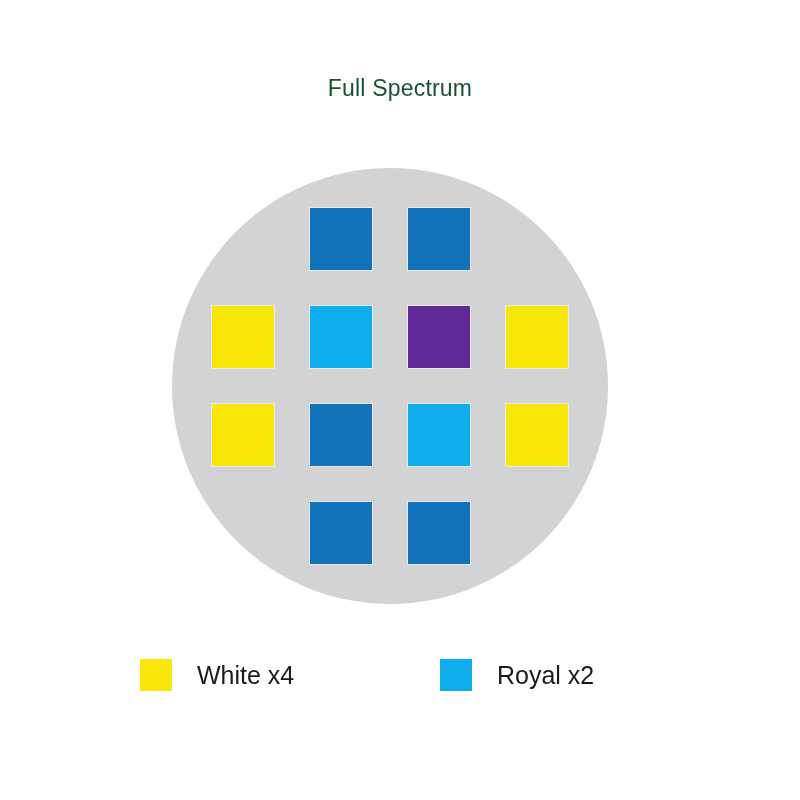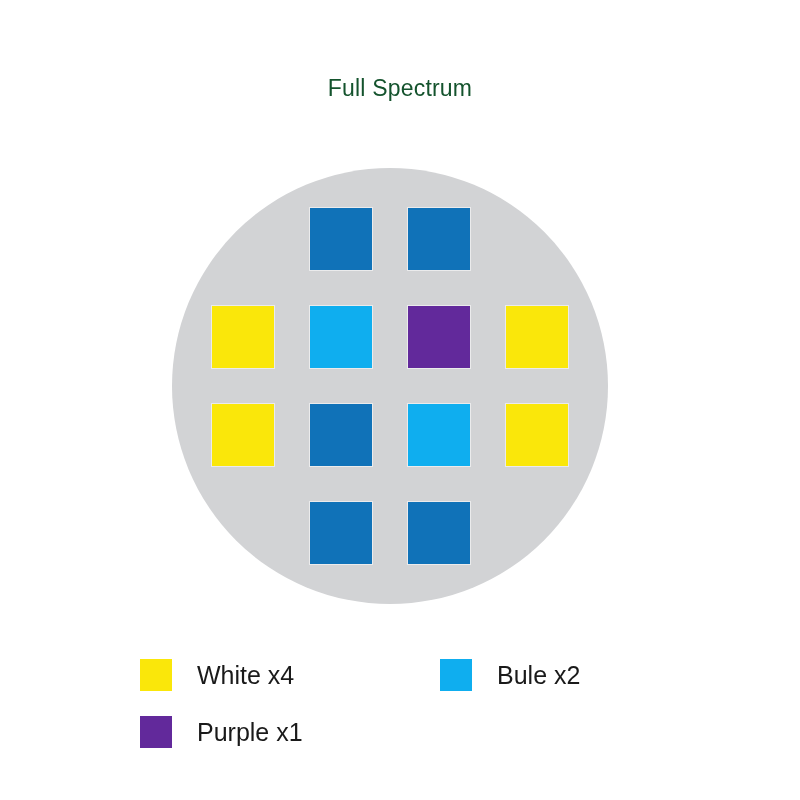--- a/index.html
+++ b/index.html
@@ -116,21 +116,17 @@
       </div>
   </div>
 
   <div id="legend">
       <div class="legend-item">
         <span class="legend-swatch" style="background: rgb(250, 231, 10);"></span>
         <span class="legend-label">White x4</span>
       </div>
       <div class="legend-item">
         <span class="legend-swatch" style="background: rgb(15, 174, 239);"></span>
-        <span class="legend-label">Bule x2</span>
-      </div>
-      <div class="legend-item">
-        <span class="legend-swatch" style="background: rgb(98, 41, 155);"></span>
-        <span class="legend-label">Purple x1</span>
+        <span class="legend-label">Royal x2</span>
       </div>
     </div>
 
 </div>
 
 </body></html>

